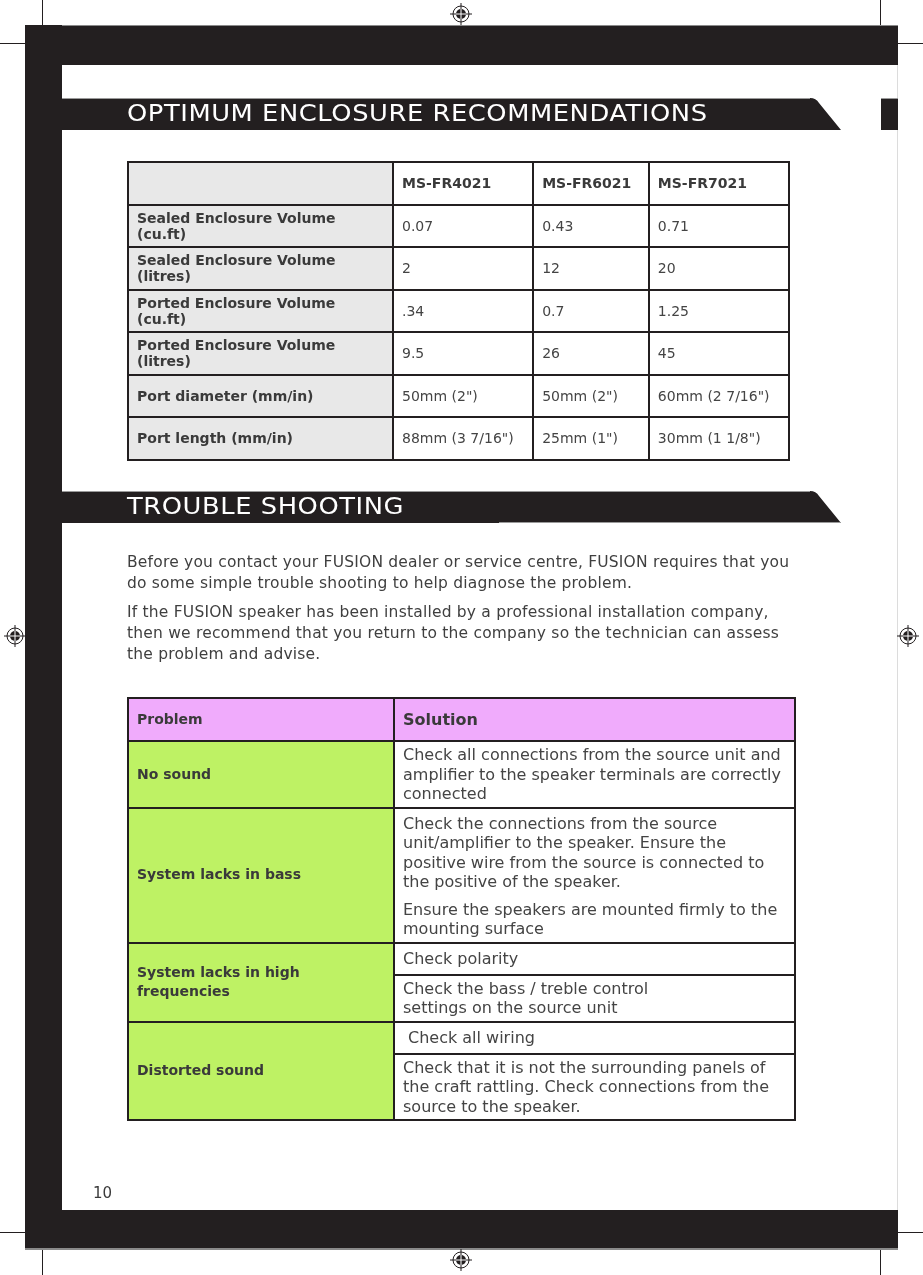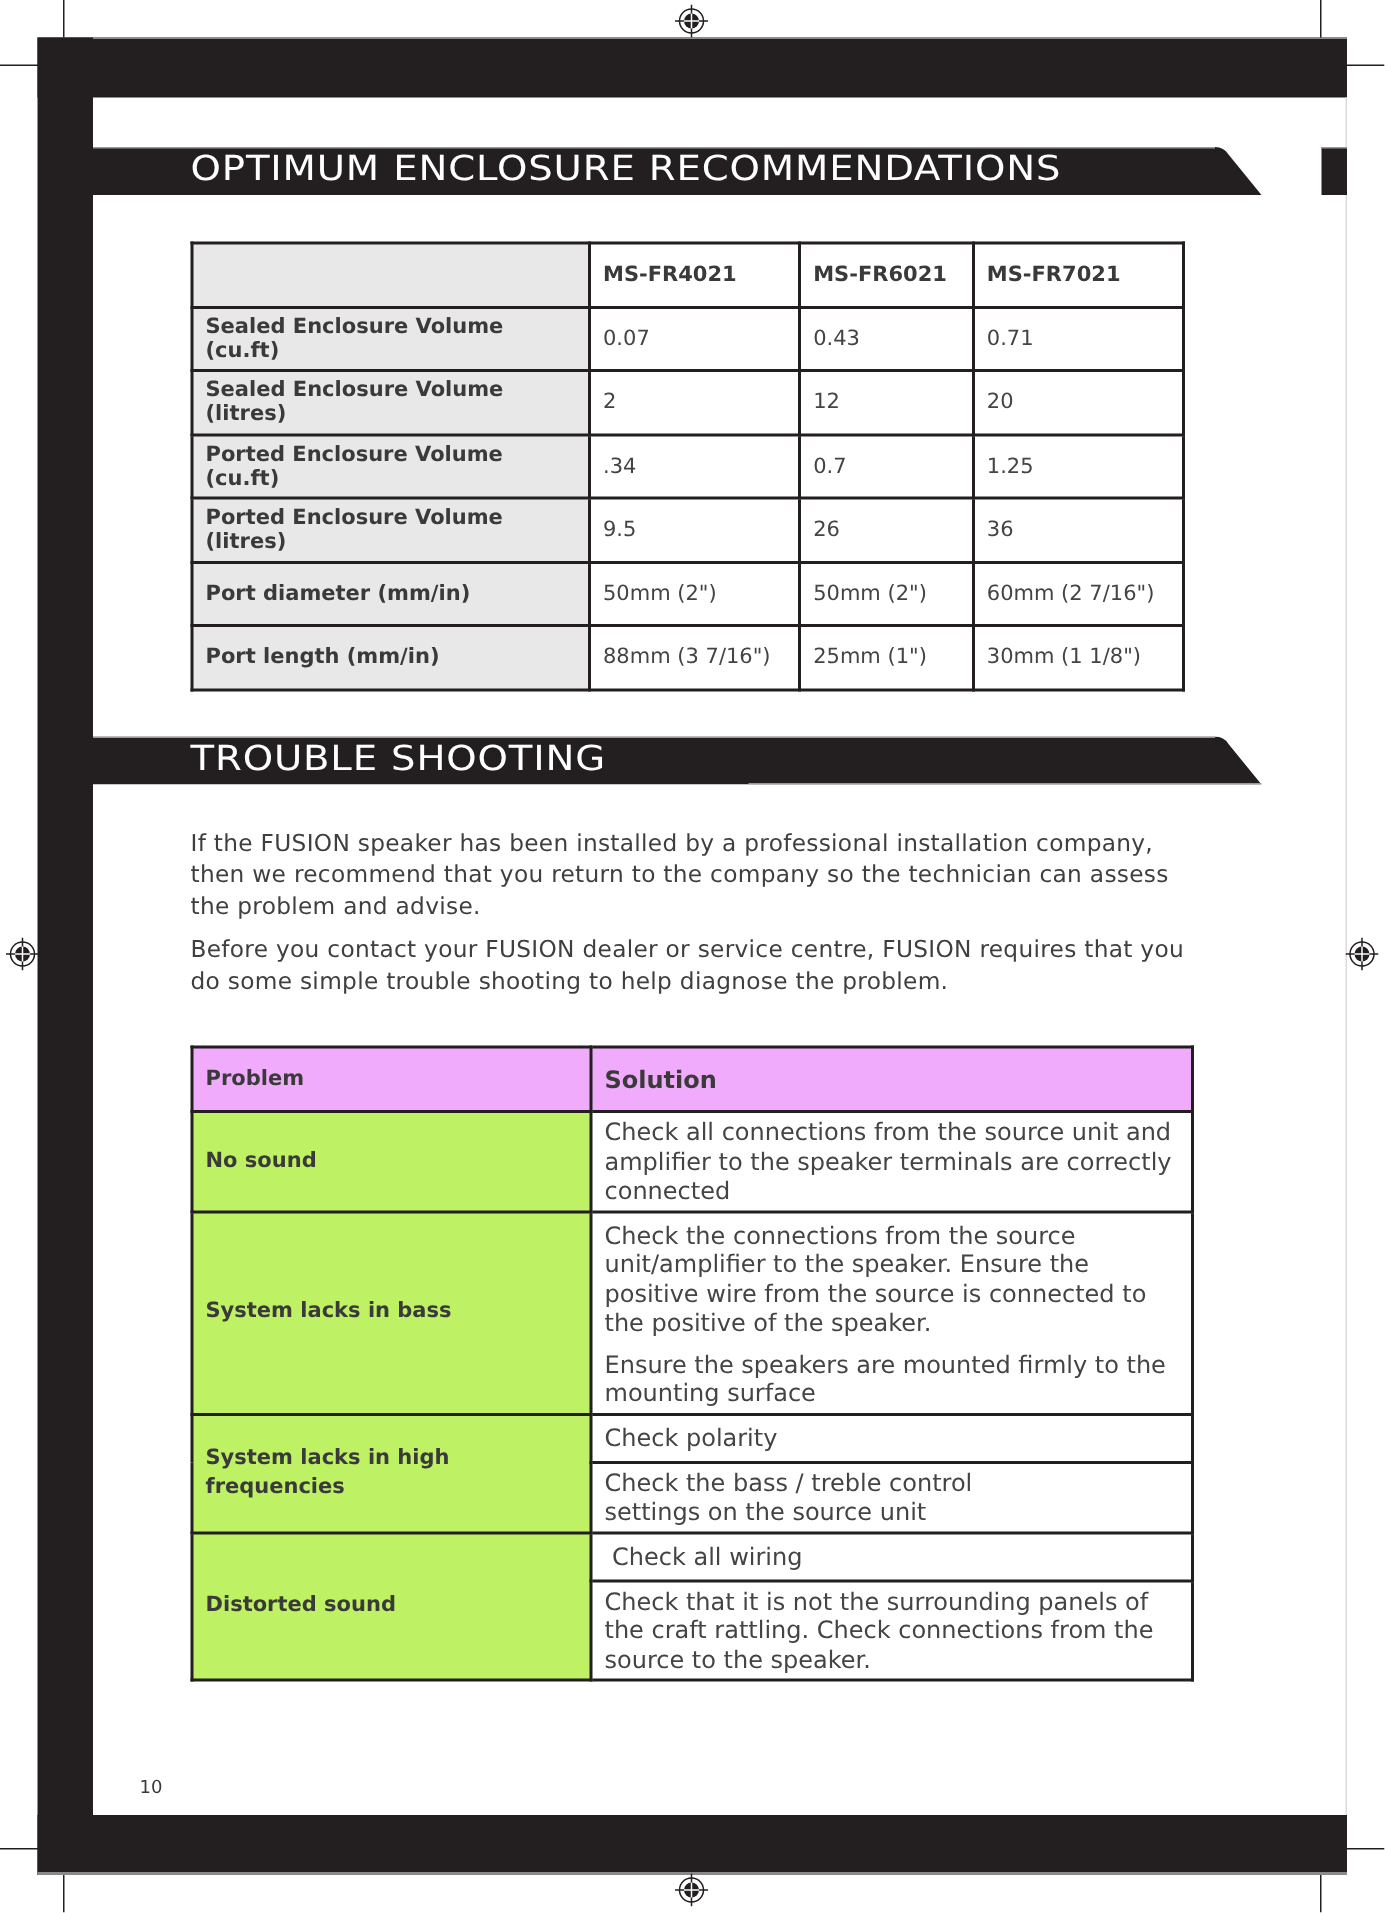--- a/index.html
+++ b/index.html
@@ -40,21 +40,21 @@
     .trouble-table { left: 127px; top: 697px; width: 669px; }
     .trouble-table td { padding: 3px 8px; font-size: 16px; line-height: 19.5px; color: #444; }
     .trouble-table .prob { background: #bef264; font-weight: bold; color: #3a3a3a; width: 266px; font-size: 14px; }
     .trouble-table .head { height: 43px; font-weight: bold; color: #3a3a3a; background: #f0abfc; }
     .trouble-table p + p { margin-top: 8px; }
 
     
     .intro { position: absolute; left: 127px; top: 552px; width: 670px; font-size: 15.5px; line-height: 21px; color: #3f3f3f; letter-spacing: 0.2px; }
     .intro p + p { margin-top: 8px; }
 
-    .page-number { position: absolute; left: 93px; top: 1184px; font-size: 12px; color: #3a3a3a; }
+    .page-number { position: absolute; left: 93px; top: 1184px; font-size: 15px; color: #3a3a3a; }
   </style>
 </head>
 <body>
 
 <div class="crop" style="left:42px;top:0;width:1px;height:30px;"></div>
 <div class="crop" style="left:880px;top:0;width:1px;height:30px;"></div>
 <div class="crop" style="left:0;top:43px;width:28px;height:1px;"></div>
 <div class="crop" style="left:895px;top:43px;width:28px;height:1px;"></div>
 <div class="crop" style="left:42px;top:1246px;width:1px;height:29px;"></div>
 <div class="crop" style="left:880px;top:1246px;width:1px;height:29px;"></div>
@@ -131,21 +131,21 @@
   <tr>
     <td class="rowlabel">Ported Enclosure Volume (cu.ft)</td>
     <td>.34</td>
     <td>0.7</td>
     <td>1.25</td>
   </tr>
   <tr>
     <td class="rowlabel">Ported Enclosure Volume (litres)</td>
     <td>9.5</td>
     <td>26</td>
-    <td>36</td>
+    <td>45</td>
   </tr>
   <tr>
     <td class="rowlabel">Port diameter (mm/in)</td>
     <td>50mm (2")</td>
     <td>50mm (2")</td>
     <td>60mm (2 7/16")</td>
   </tr>
   <tr>
     <td class="rowlabel">Port length (mm/in)</td>
     <td>88mm (3 7/16")</td>
@@ -158,22 +158,22 @@
 <div class="section-bar" style="top:491px;width:780px;">
   <svg width="780" height="32" viewBox="0 0 780 32">
     <path d="M0 0 H748 Q754 0 757 5 L779 32 H0 Z" fill="#231f20"></path>
     <line x1="0" y1="0.5" x2="748" y2="0.5" stroke="#9a9a9a" stroke-width="1"></line>
     <line x1="437" y1="31.5" x2="779" y2="31.5" stroke="#9a9a9a" stroke-width="1"></line>
   </svg>
   <div class="section-title">TROUBLE SHOOTING</div>
 </div>
 
 <div class="intro">
+  <p>Before you contact your FUSION dealer or service centre, FUSION requires that you do some simple trouble shooting to help diagnose the problem.</p>
   <p>If the FUSION speaker has been installed by a professional installation company, then we recommend that you return to the company so the technician can assess the problem and advise.</p>
-  <p>Before you contact your FUSION dealer or service centre, FUSION requires that you do some simple trouble shooting to help diagnose the problem.</p>
 </div>
 
 <table class="trouble-table">
   <tbody>
       <tr>
     <td class="prob head">Problem</td>
     <td class="head">Solution</td>
   </tr>
   <tr>
     <td class="prob">No sound</td>

